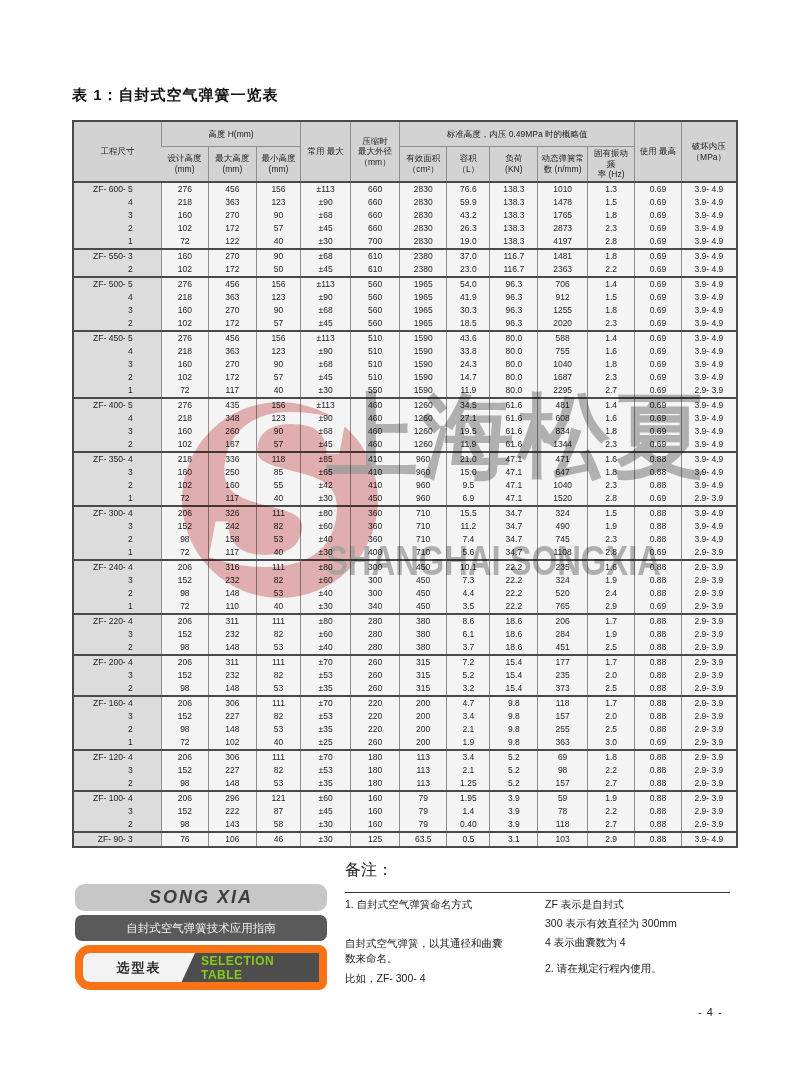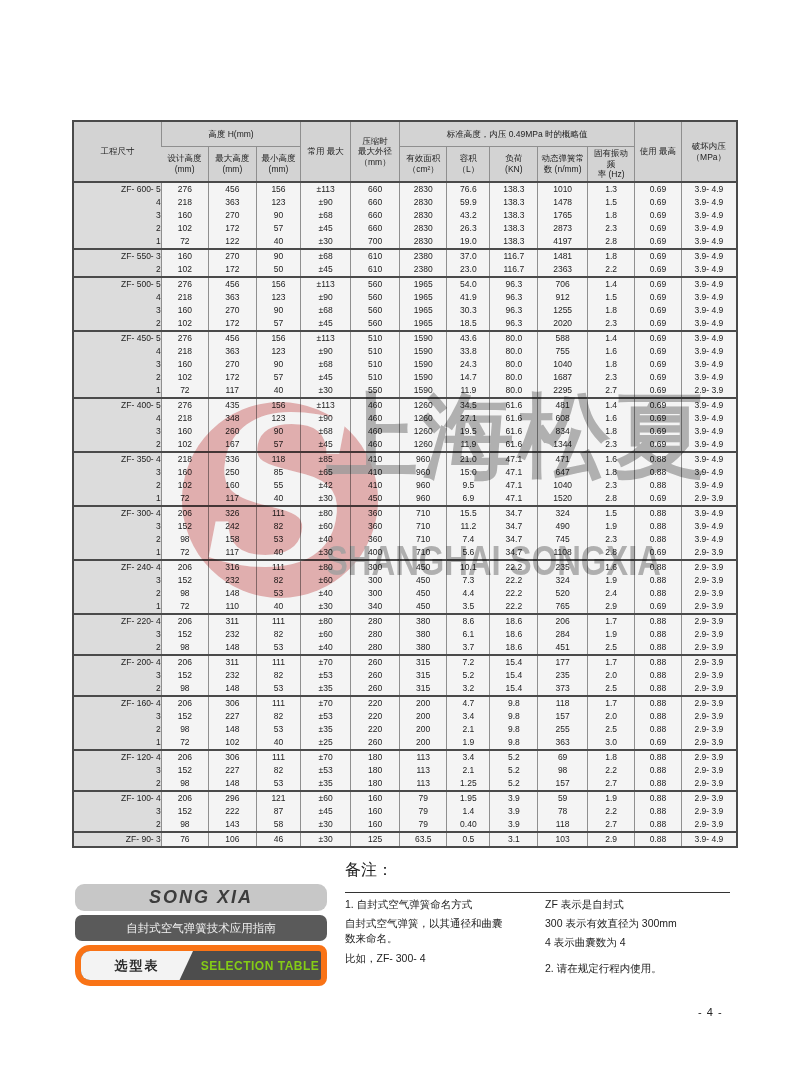--- a/index.html
+++ b/index.html
@@ -15,21 +15,21 @@
   table.spec th,table.spec td{border-left:1px solid #8f8f8f;padding:0 2px;
              text-align:center;vertical-align:middle;line-height:1.25;font-weight:normal;}
   table.spec th:first-child,table.spec td:first-child{border-left:none;}
   table.spec{border:2px solid #4a4a4a;}
   thead th{background:#d3d3d3;border-bottom:1px solid #8f8f8f;}
   thead tr.h1 th{height:24px;}
   thead tr.h2 th{height:34px;}
   thead{border-bottom:2px solid #4a4a4a;}
   .pre{white-space:pre-line;}
   tbody td{height:13px;background:#f4f4f4;}
-  tbody td.lbl{background:#dcdcdc;text-align:right;padding-right:0;}
+  tbody td.lbl{background:#dcdcdc;text-align:right;padding-right:28px;}
   tbody tr.group-first td{border-top:2px solid #4a4a4a;}
   tbody tr:first-child td{border-top:none;}
   
   .watermark{position:absolute;left:178px;top:388px;width:525px;height:235px;
              pointer-events:none;mix-blend-mode:multiply;z-index:5;}
   .wm-circle{position:absolute;left:4px;top:14px;width:196px;height:196px;border-radius:50%;
              background:#eab6b6;}
   .wm-s{position:absolute;left:4px;top:-4px;width:196px;height:216px;display:flex;
         align-items:center;justify-content:center;font-family:"DejaVu Serif","Liberation Serif",serif;
         font-style:italic;font-weight:bold;font-size:205px;color:#ffffff;}
@@ -38,47 +38,48 @@
   .wm-en{position:absolute;left:148px;top:152px;width:377px;font-size:42px;font-weight:bold;
          color:#a6a6a6;line-height:1;white-space:nowrap;transform:scaleX(.78);
          transform-origin:left;opacity:.8;}
   
   .badges{position:absolute;left:75px;top:884px;width:252px;}
   .badge-brand{height:27px;background:#c7c7c7;border-radius:9px;display:flex;align-items:center;
                justify-content:center;font-size:18px;font-weight:bold;font-style:italic;
                color:#3c3c3c;letter-spacing:2px;}
   .badge-guide{margin-top:4px;height:26px;background:#5a5a5a;border-radius:7px;display:flex;
                align-items:center;justify-content:center;font-size:11.5px;color:#f2f2f2;}
-  .badge-sel{margin-top:4px;height:29px;background:#4d4d4d;border:6px solid #f97316;
+  .badge-sel{margin-top:4px;height:29px;background:#4d4d4d;border:8px solid #f97316;
              border-radius:15px 8px 8px 15px;position:relative;overflow:hidden;display:flex;}
   .badge-sel .cn{position:absolute;left:0;top:0;bottom:0;width:112px;background:#f3f3f3;
              clip-path:polygon(0 0,100% 0,88% 100%,0 100%);display:flex;align-items:center;
              justify-content:center;font-size:13px;font-weight:bold;color:#2a2a2a;
              letter-spacing:2px;}
   .badge-sel .en{position:absolute;left:118px;top:0;bottom:0;right:0;display:flex;
              align-items:center;justify-content:center;font-size:12px;font-weight:bold;
              color:#84cc16;letter-spacing:.5px;}
   
   .notes{position:absolute;left:345px;top:860px;width:385px;font-size:10.5px;color:#222;}
   .notes .nt-title{font-size:16px;margin-bottom:11px;}
   .notes .rule{height:0;border-top:1.5px solid #333;margin-bottom:4px;}
   .nt-cols{display:flex;}
   .nt-left{width:200px;}
   .nt-right{flex:1;}
   .nt-line{margin-bottom:4px;line-height:1.45;}
-  .nt-left .nt-line.gap{margin-top:4px;}
+  .nt-left .nt-line.gap{margin-top:24px;}
   .nt-right .nt-line.gap{margin-top:10px;}
   
   .page-num{position:absolute;left:698px;top:1006px;font-size:11px;color:#222;letter-spacing:1px;}
 </style>
 </head>
 <body>
 
 <div class="page">
 
+  <div class="doc-title">表 1：自封式空气弹簧一览表</div>
 
   <div class="tbl-wrap">
     <table class="spec">
       <colgroup>
         <col style="width:13.3%">
           <col style="width:7.1%">
           <col style="width:7.2%">
         <col style="width:6.7%">
           <col style="width:7.5%">
           <col style="width:7.4%">

